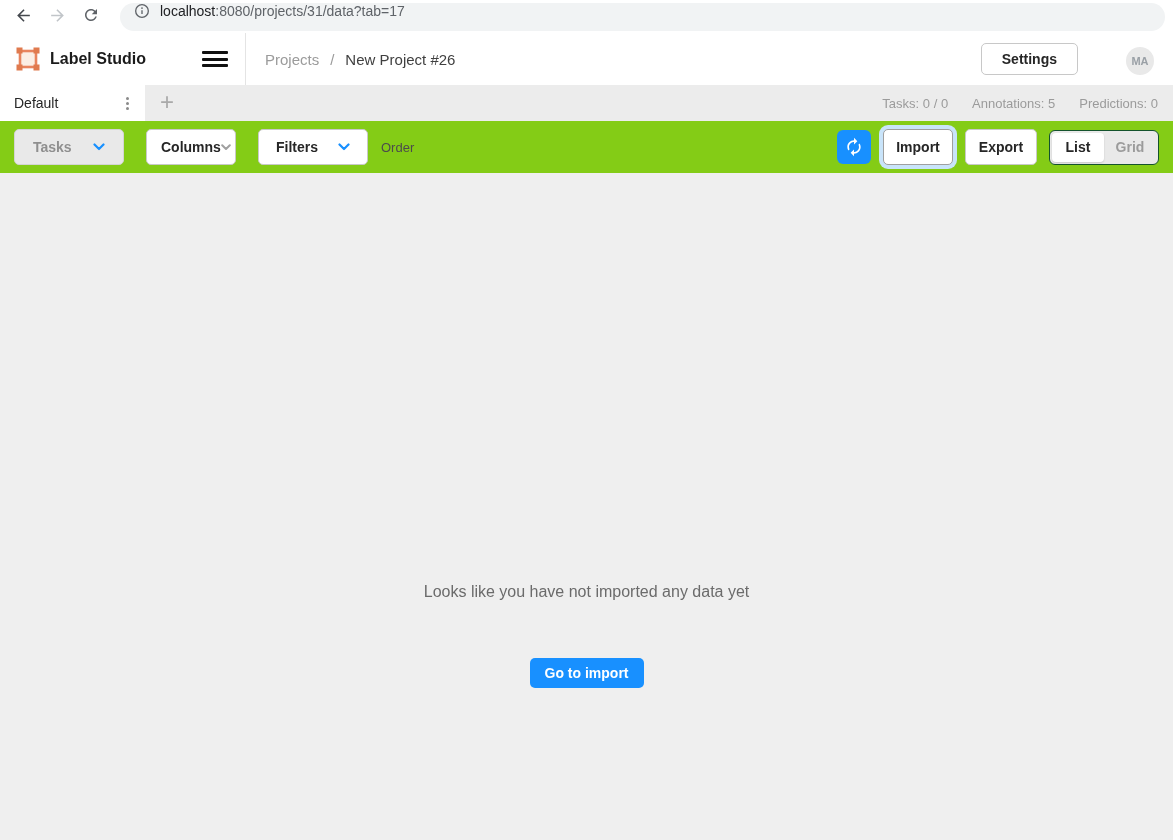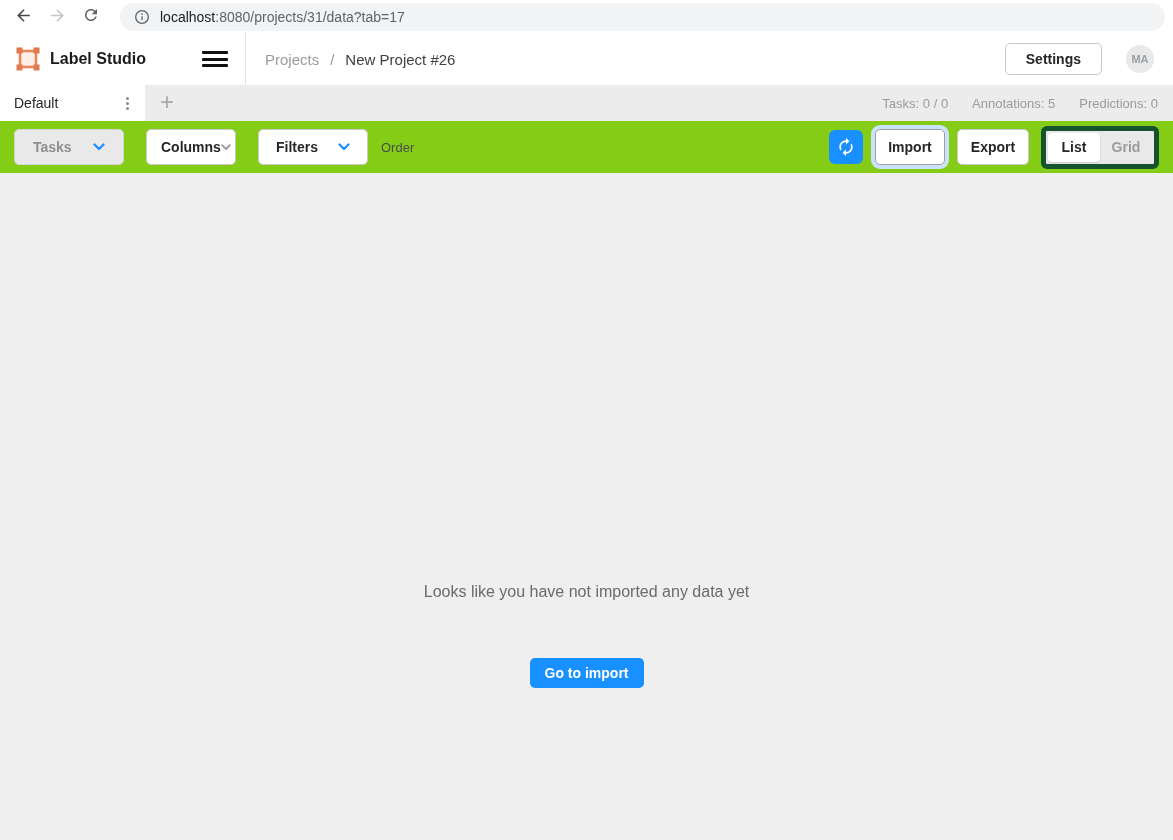--- a/index.html
+++ b/index.html
@@ -17,21 +17,21 @@
     display: flex; align-items: center;
     background: #ffffff; padding: 0 8px 0 10px; gap: 8px;
   }
   .nav-btn {
     width: 26px; height: 26px; border: none; background: transparent;
     display: flex; align-items: center; justify-content: center; cursor: pointer;
   }
   .urlbar {
     flex: 1; height: 28px; margin-left: 8px;
     background: #f1f3f4; border-radius: 14px;
-    display: flex; align-items: center; gap: 10px; padding: 0 14px;
+    display: flex; gap: 10px; padding: 0 14px;
   }
   .url-text { font-size: 14px; color: #5f6368; white-space: nowrap; }
   .url-host { color: #202124; }
 
   
   .header {
     height: 52px; flex: 0 0 52px;
     display: flex; align-items: center; background: #fff; padding: 0 16px;
   }
   .logo-wrap { display: flex; align-items: center; gap: 10px; }
@@ -40,21 +40,21 @@
     margin-left: 56px; width: 26px; height: 18px;
     display: flex; flex-direction: column; justify-content: space-between;
     background: transparent; border: none; cursor: pointer; padding: 1px 0;
   }
   .hamburger span { display: block; height: 3px; background: #111; border-radius: 1px; }
   .divider-v { width: 1px; align-self: stretch; background: #e4e4e4; margin-left: 17px; }
   .breadcrumb { display: flex; align-items: center; gap: 11px; margin-left: 19px; font-size: 15px; }
   .crumb-parent { color: #9b9b9b; cursor: pointer; }
   .crumb-sep { color: #9b9b9b; }
   .crumb-current { color: #404040; }
-  .header-right { margin-left: auto; display: flex; align-items: center; gap: 24px; padding-right: 3px; }
+  .header-right { margin-left: auto; display: flex; align-items: flex-end; gap: 48px; padding-right: 3px; }
   .settings-btn {
     height: 32px; padding: 0 20px; background: #fff;
     border: 1px solid #c8c8c8; border-radius: 5px;
     font-family: inherit; font-size: 14px; font-weight: 600; color: #262626; cursor: pointer;
   }
   .avatar {
     width: 28px; height: 28px; border-radius: 50%; background: #e9e9e9;
     color: #9aa0a6; font-size: 11px; font-weight: bold;
     display: flex; align-items: center; justify-content: center; cursor: pointer;
   }
@@ -102,21 +102,21 @@
     width: 37px; height: 36px; background: #e9e9e9; border: 1px solid #c9c9c9; border-left: none;
     border-radius: 0 5px 5px 0; display: flex; align-items: center; justify-content: center; cursor: pointer;
   }
   .toolbar-right { margin-left: auto; display: flex; align-items: center; gap: 12px; padding-right: 0; }
   .refresh-btn {
     width: 34px; height: 34px; border: none; border-radius: 6px; background: #1890ff;
     display: flex; align-items: center; justify-content: center; cursor: pointer;
   }
   .import-btn { width: 70px; border-color: #9f9f9f; box-shadow: 0 0 0 4px #c9e4fa; }
   .export-btn { width: 72px; }
-  .view-toggle { display: flex; background: #e9e9e9; border: 5px solid #14532d; border-radius: 6px; padding: 2px; }
+  .view-toggle { display: flex; background: #e9e9e9; border: 1px solid #14532d; border-radius: 6px; padding: 2px; }
   .toggle-seg {
     width: 52px; height: 29px; border-radius: 4px; cursor: pointer;
     display: flex; align-items: center; justify-content: center;
     font-size: 14px; font-weight: 600; color: #9b9b9b;
   }
   .toggle-active { background: #fff; color: #262626; box-shadow: 0 1px 2px rgba(0,0,0,.14); }
 
   
   .content {
     flex: 1; background: #efefef;

